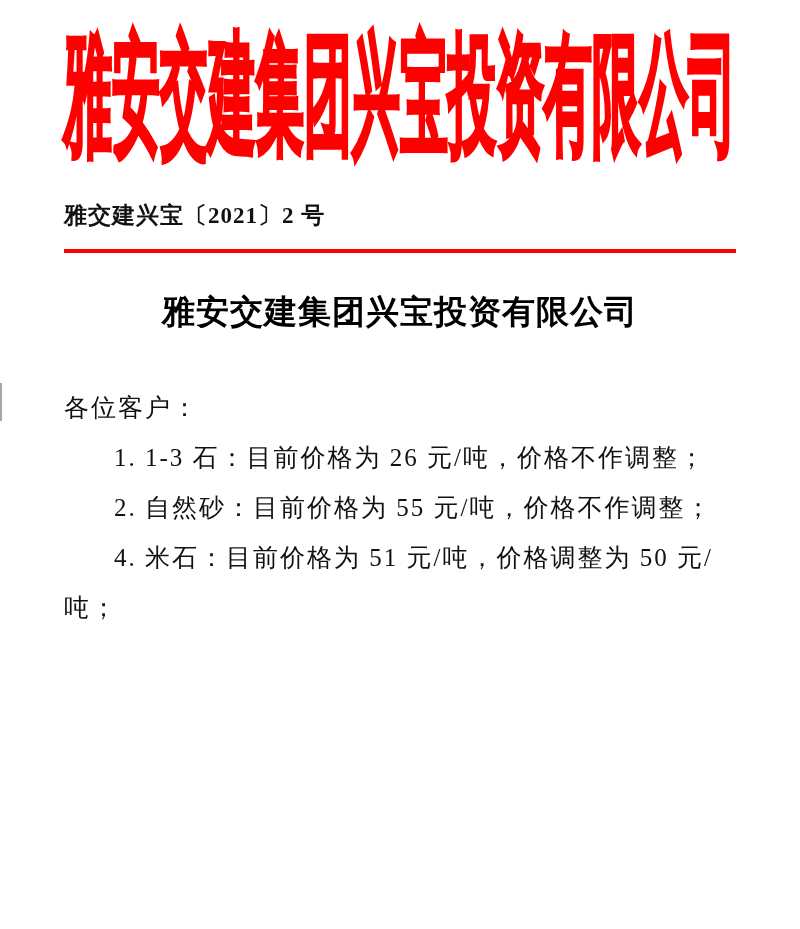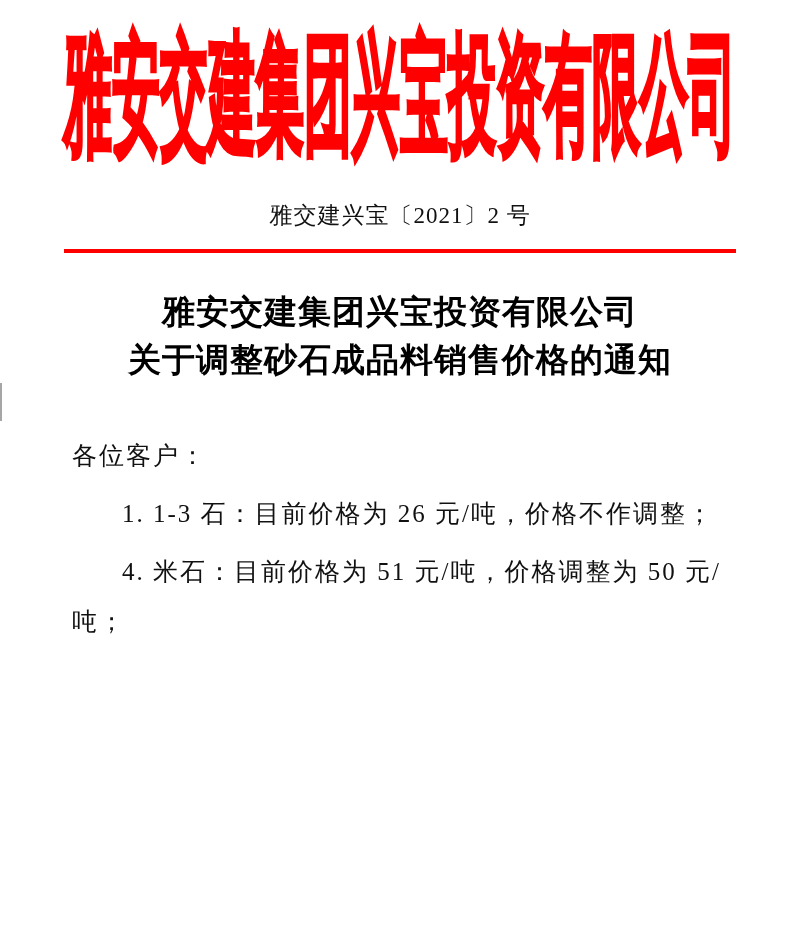--- a/index.html
+++ b/index.html
@@ -31,25 +31,26 @@
     white-space: nowrap;
     transform: scaleY(2.75);
     transform-origin: center;
     letter-spacing: 0;
   }
 
   
   .meta-row {
     margin-top: 28px;
     display: flex;
-    justify-content: center;
+    justify-content: space-between;
     align-items: baseline;
     font-size: 23px;
     letter-spacing: 1px;
     color: #111;
+    font-weight: bold;
   }
 
   .red-rule {
     height: 4px;
     background: #ff0000;
     margin-top: 18px;
   }
 
   
   .title {
@@ -63,21 +64,21 @@
   .title-line { display: block; letter-spacing: 1px; }
 
   
   .body-text {
     margin-top: 46px;
     font-size: 25px;
     line-height: 2.0;
     letter-spacing: 2px;
     color: #111;
   }
-  .body-text p { margin: 8px; }
+  .body-text p { margin: 0; }
   .salutation { text-indent: 0; }
   .para {
     text-indent: 2em;
     text-align: justify;
   }
   .section-heading {
     text-indent: 2em;
     font-weight: bold;
     font-family: "Liberation Sans", "DejaVu Sans", sans-serif;
     letter-spacing: 2px;
@@ -107,23 +108,23 @@
   </div>
 
   <div class="meta-row">
     <span>雅交建兴宝〔2021〕2 号</span>
   </div>
 
   <div class="red-rule"></div>
 
   <h1 class="title">
     <span class="title-line">雅安交建集团兴宝投资有限公司</span>
-    <span class="title-line">关于调整砂石成品料销售价格的通知</span>
   </h1>
 
   <div class="body-text">
     <p class="salutation">各位客户：</p>
     <p class="item">1. 1-3 石：目前价格为 26 元/吨，价格不作调整；</p>
+    <p class="item">2. 自然砂：目前价格为 55 元/吨，价格不作调整；</p>
     <p class="item">4. 米石：目前价格为 51 元/吨，价格调整为 50 元/吨；</p>
 
   </div>
 
 </div>
 
 </body></html>

